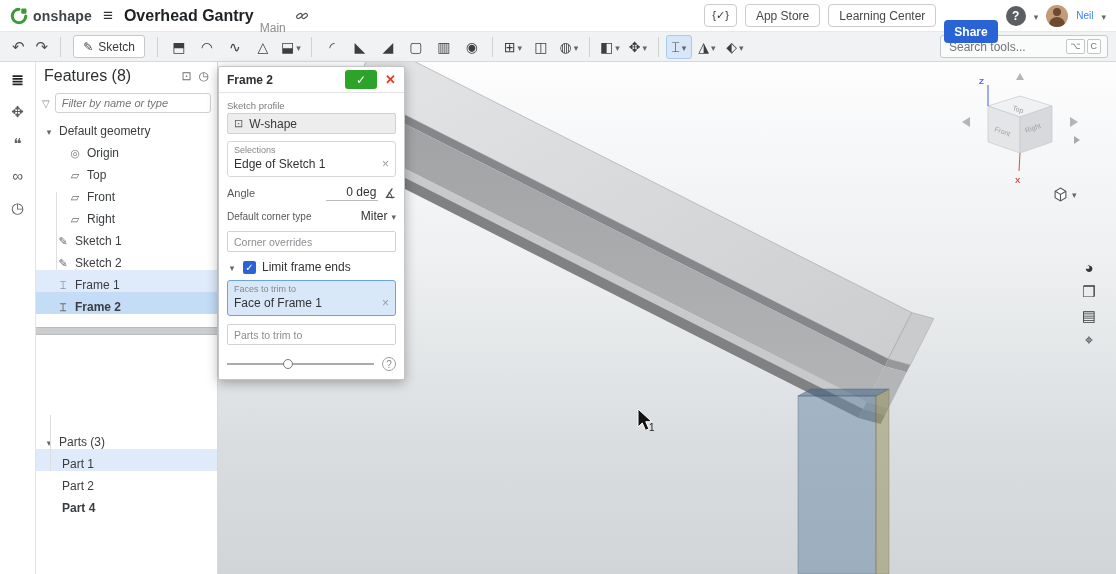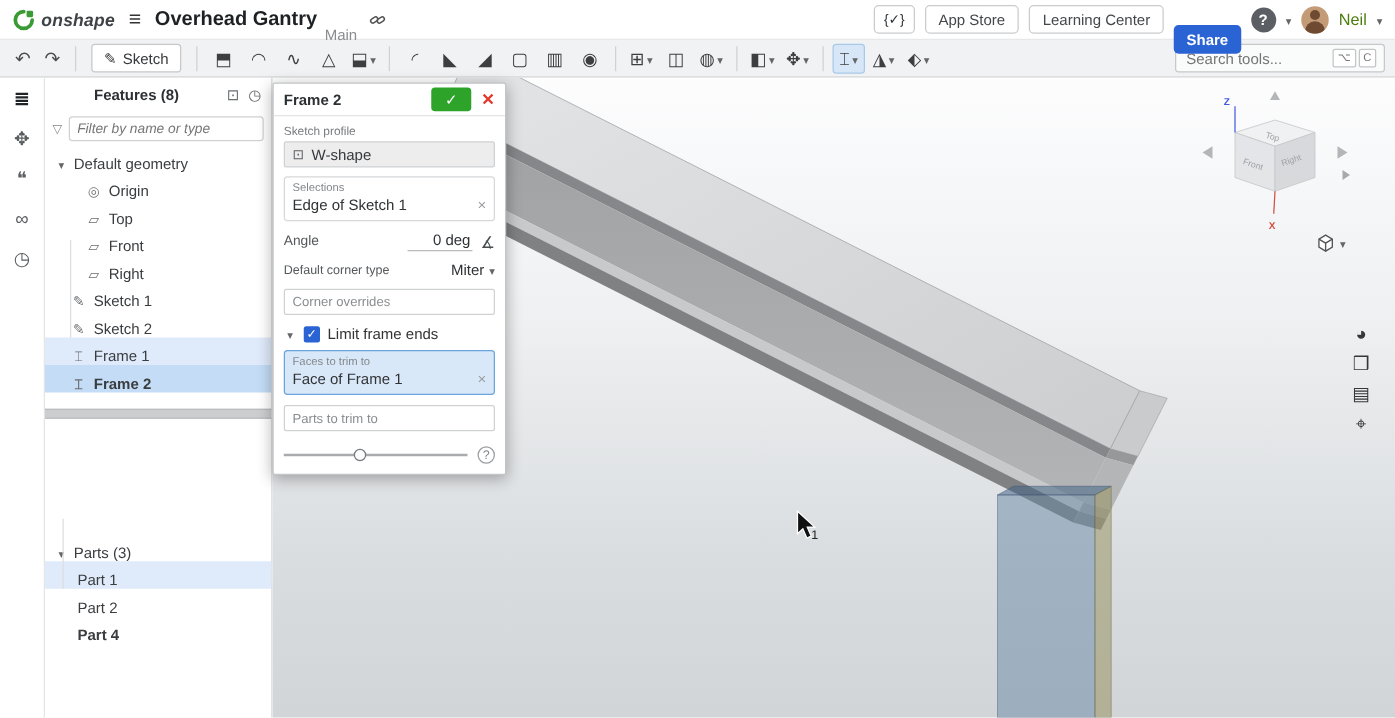--- a/index.html
+++ b/index.html
@@ -2,35 +2,35 @@
 <html style="--accent: #2a63d4; --brand-green: #3a9b35; --confirm-green: #2da32a; --cancel-red: #e23a2a; --sel-strong: #c4dcf6; --sel-light: #dfeafa; --field-hl-bg: #d9e8f8; --field-hl-border: #6aa3de;"><head>
 <meta charset="utf-8">
 <style>
   html,body{margin:0;padding:0;width:1116px;height:574px;overflow:hidden;
     font-family:"Liberation Sans",sans-serif;font-size:12px;color:#333;background:#fff;}
   *{box-sizing:border-box;}
   
   #topbar{position:absolute;top:0;left:0;right:0;height:32px;background:#fff;display:flex;
     align-items:center;padding:0 10px;gap:9px;z-index:40;border-bottom:1px solid #e7e8e9;}
   .brand-wrap{display:flex;align-items:center;gap:5px;}
-  .brand-text{font-size:14px;font-weight:bold;color:#3e4347;letter-spacing:.2px;font-style:italic;}
+  .brand-text{font-size:14px;font-weight:bold;color:#3e4347;letter-spacing:.2px;}
   .menu-glyph{font-size:17px;color:#333;margin:0 2px;cursor:pointer;}
   .doc-title{font-size:16px;font-weight:bold;color:#1e2124;}
   .workspace{font-size:12px;color:#8a8d90;margin-left:-3px;margin-top:24px;}
   .tb-right{margin-left:auto;display:flex;align-items:center;gap:8px;}
   .pill{border:1px solid #c9cbcd;border-radius:4px;height:23px;padding:0 10px;display:flex;
     align-items:center;font-size:12px;color:#45484b;background:#fff;cursor:pointer;white-space:nowrap;}
   .pill.fs{padding:0 7px;font-size:11px;color:#2f3336;}
   .share-btn{background:var(--accent,#2a63d4);color:#fff;border:none;font-weight:bold;margin-top:32px;}
   .help-btn{width:20px;height:20px;border-radius:50%;background:#5b5f63;color:#fff;display:flex;
     align-items:center;justify-content:center;font-size:12px;font-weight:bold;cursor:pointer;}
   .avatar{width:22px;height:22px;border-radius:50%;background:#c49b77;position:relative;overflow:hidden;}
   .avatar::before{content:"";position:absolute;left:7px;top:3px;width:8px;height:8px;border-radius:50%;background:#6e4a33;}
   .avatar::after{content:"";position:absolute;left:3px;top:12px;width:16px;height:10px;border-radius:8px 8px 0 0;background:#6e4a33;}
-  .user-name{font-size:13px;color:#4d7c0f;}
+  .user-name{font-size:10px;color:#3b82f6;}
   .cdown::after{content:"▾";font-size:9px;color:#666;}
   
   #toolbar{position:absolute;top:32px;left:0;right:0;height:30px;background:#f1f2f3;
     border-bottom:1px solid #d6d8d9;display:flex;align-items:center;padding:0 8px;gap:3px;z-index:35;}
   .tb-glyph{font-size:15px;color:#4a4d50;padding:0 4px;cursor:pointer;}
   .sketch-btn{display:flex;align-items:center;gap:5px;background:#fff;border:1px solid #c6c8ca;
     border-radius:3px;height:23px;padding:0 9px;margin:0 4px;cursor:pointer;color:#37393b;}
   #tool-groups{display:flex;align-items:center;gap:2px;}
   .tool-btn{height:24px;min-width:26px;display:flex;align-items:center;justify-content:center;
     border-radius:3px;color:#3c3e40;cursor:pointer;padding:0 2px;border:1px solid transparent;}
@@ -48,21 +48,21 @@
   
   #left-rail{position:absolute;top:62px;left:0;width:36px;bottom:0;background:#fff;
     border-right:1px solid #e3e5e6;display:flex;flex-direction:column;align-items:center;
     padding-top:10px;gap:17px;z-index:30;}
   .rail-item{font-size:15px;color:#5a5e61;cursor:pointer;line-height:1;}
   .rail-active{color:#1f2326;font-weight:bold;}
   
   #features-panel{position:absolute;top:62px;left:36px;width:182px;bottom:0;background:#fff;
     border-right:1px solid #d7d9da;z-index:30;}
   .fp-header{height:28px;display:flex;align-items:center;padding:0 8px;gap:7px;}
-  .fp-title{font-weight:bold;font-size:12px;color:#2d3033;flex:1;text-align:center;}
+  .fp-title{font-weight:normal;font-size:16px;color:#2d3033;flex:1;}
   .fp-hicon{font-size:12px;color:#6c6f72;cursor:pointer;}
   .fp-filter{height:26px;display:flex;align-items:center;gap:5px;padding:0 6px;}
   .funnel{font-size:10px;color:#85888b;}
   .filter-input{flex:1;height:20px;border:1px solid #cfd1d3;border-radius:3px;font-size:11px;
     font-style:italic;color:#555;padding:0 6px;outline:none;font-family:"Liberation Sans",sans-serif;min-width:0;}
   .tree-row{height:22px;display:flex;align-items:flex-end;gap:5px;padding-left:8px;font-size:12px;
     color:#3a3d40;cursor:pointer;position:relative;}
   .indent-1{padding-left:20px;}
   .indent-2{padding-left:32px;}
   .sel-light{background:var(--sel-light,#dfeafa);}

